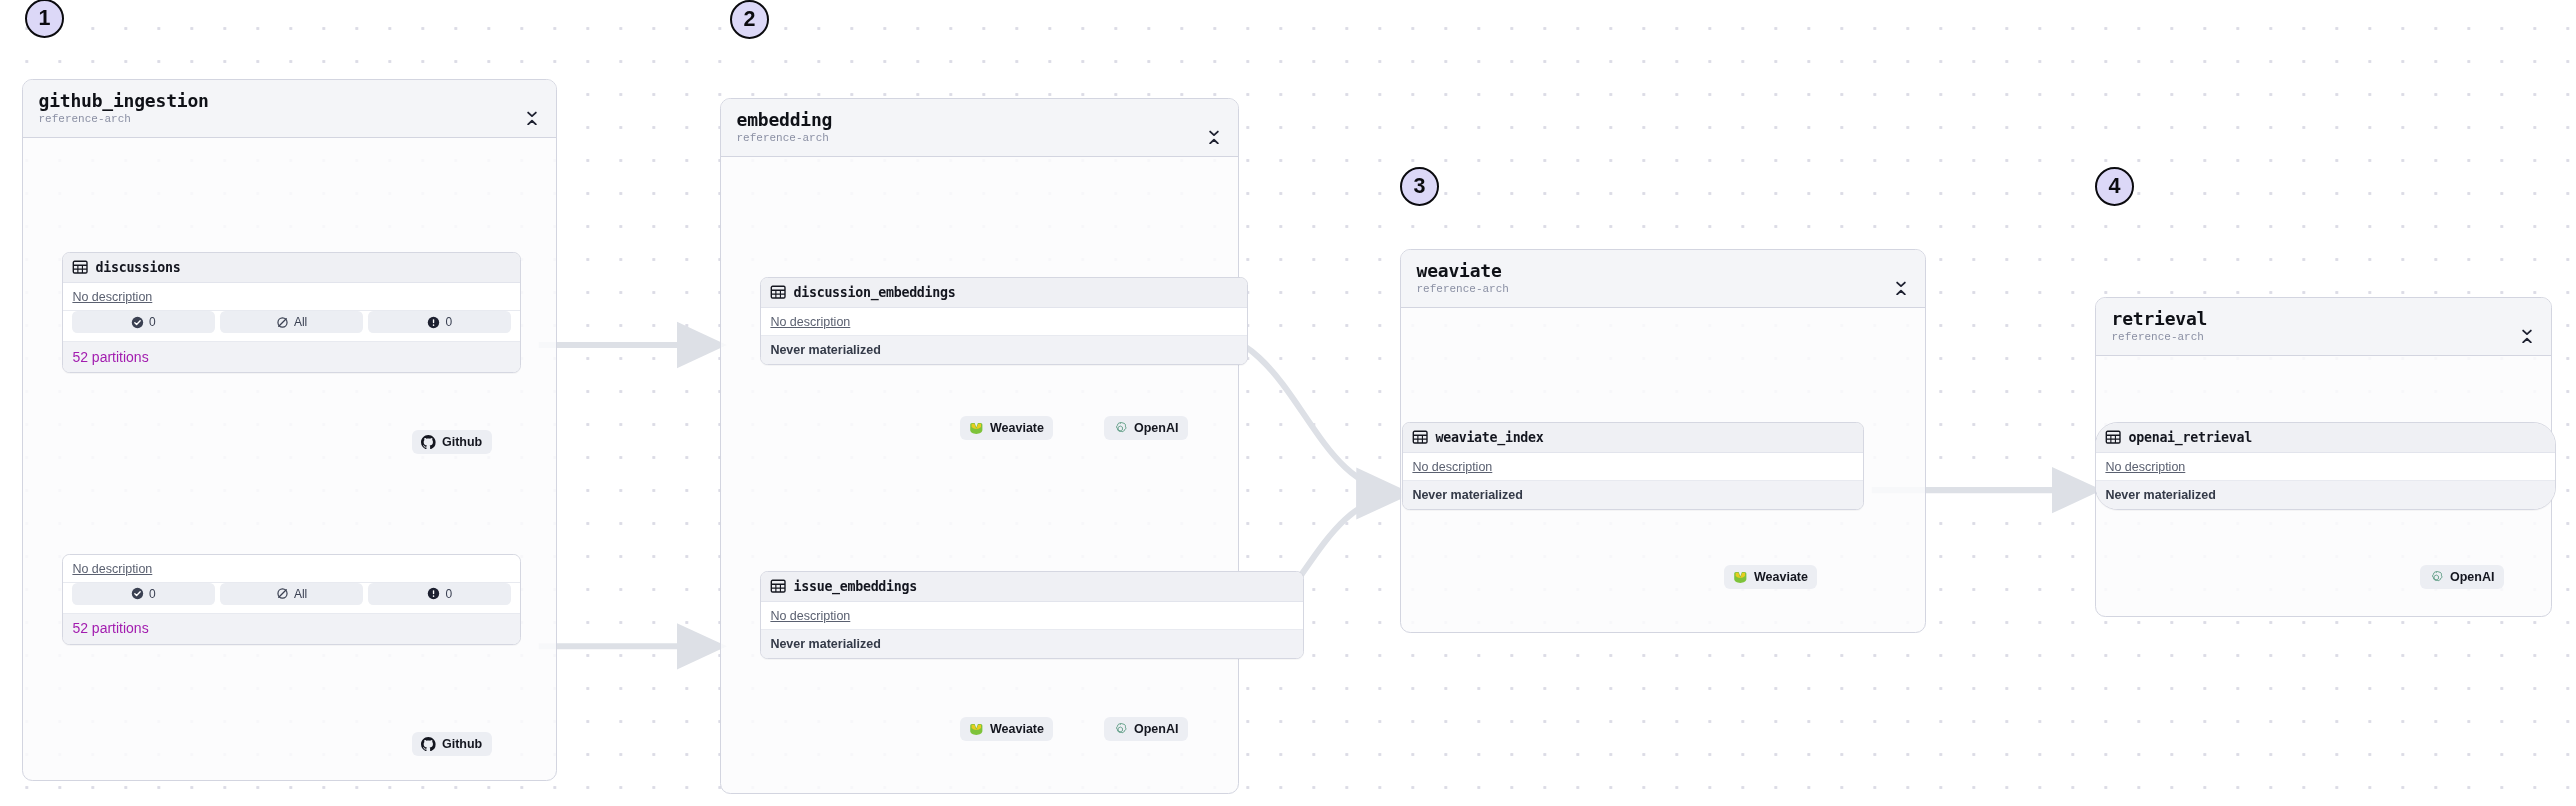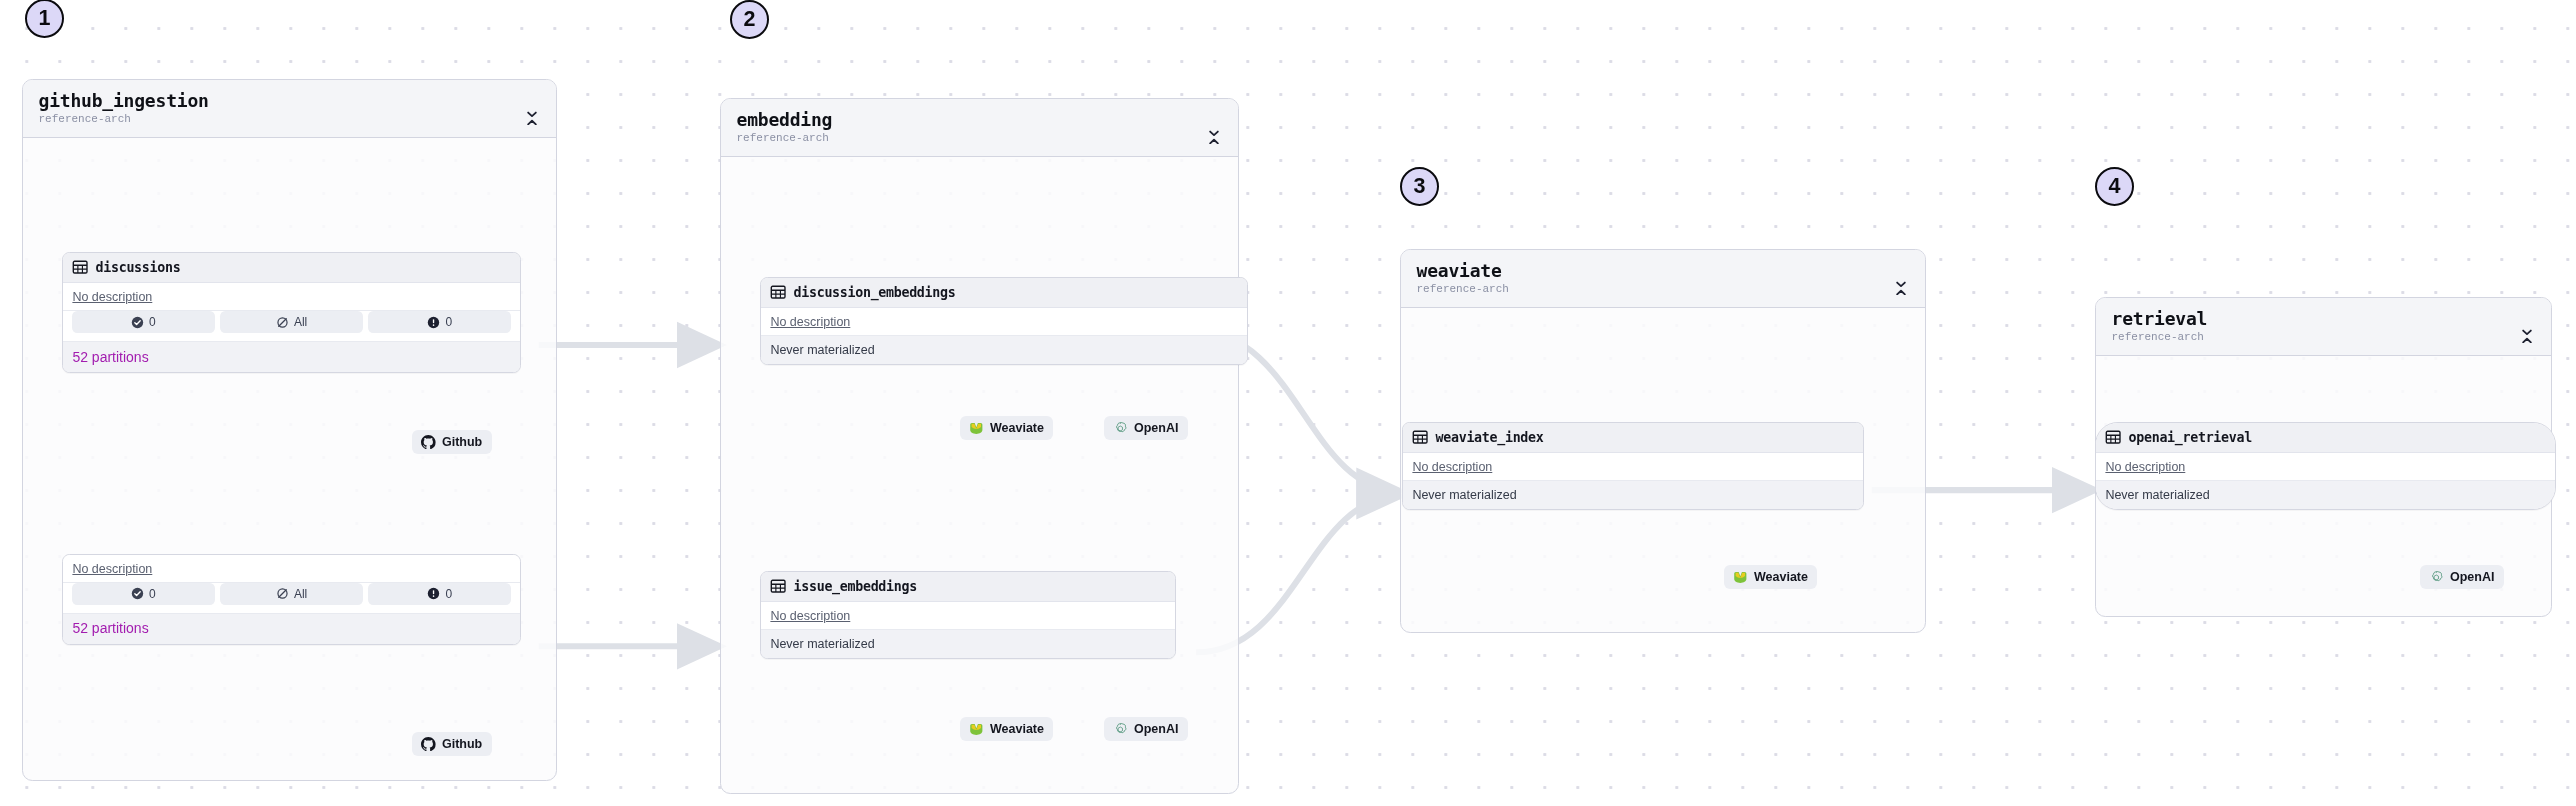--- a/index.html
+++ b/index.html
@@ -146,20 +146,21 @@
     background: #ffffff;
     border-bottom: 0.9px solid #e8eaf0;
     text-decoration: underline;
   }
 
   .asset-status {
     padding: 6.9px 9.4px 6.9px 9.4px;
     font-size: 12.5px;
     color: #343a48;
     background: #f1f2f6;
+    font-weight: bold;
   }
 
   .asset-partitions {
     padding: 6.9px 9.4px 7.7px 9.4px;
     font-size: 14px;
     color: #a21caf;
     background: #f1f2f6;
     border-top: 0.9px solid #e8eaf0;
   }
 
@@ -377,21 +378,21 @@
 </div>
 
 <div class="tag" style="left:1104px; top:416px;">
   <svg width="14.6" height="14.6" viewBox="0 0 24 24">
     <path fill="none" stroke="#3f8b6d" stroke-width="1.35" d="M12.02 3.1c1.42-.83 3.2-.6 4.35.46.9-.1 1.86.12 2.64.68 1.38.98 1.84 2.77 1.2 4.26.62.67.98 1.56.98 2.5 0 1.64-1.08 3.06-2.6 3.52-.1.9-.58 1.76-1.38 2.33-1.34.95-3.13.78-4.28-.3-.85.44-1.87.5-2.8.17-1.55-.56-2.5-2.08-2.36-3.66-.8-.47-1.42-1.23-1.7-2.17-.48-1.6.2-3.27 1.58-4.1-.03-.92.28-1.85.94-2.56 1.1-1.2 2.86-1.45 4.23-.73z"></path>
     <path fill="none" stroke="#3f8b6d" stroke-width="1.2" d="M12 8.2 L15.6 10.3 L15.6 14.4 L12 16.5 L8.4 14.4 L8.4 10.3 Z"></path>
   </svg>
   <span>OpenAI</span>
 </div>
 
-<div class="asset" style="left:760px; top:571px; width:416px;">
+<div class="asset" style="left:760px; top:571px; width:544px;">
   <div class="asset-header">
     <svg class="table-icon" width="16.3" height="16.3" viewBox="0 0 20 20">
       <rect x="1.6" y="2.8" width="16.8" height="14.4" rx="1.6" stroke="#14161f" stroke-width="1.7" fill="none"></rect>
       <line x1="1.6" y1="7.6" x2="18.4" y2="7.6" stroke="#14161f" stroke-width="1.7"></line>
       <line x1="1.6" y1="12.4" x2="18.4" y2="12.4" stroke="#14161f" stroke-width="1.4"></line>
       <line x1="7.2" y1="7.6" x2="7.2" y2="17.2" stroke="#14161f" stroke-width="1.4"></line>
       <line x1="12.8" y1="7.6" x2="12.8" y2="17.2" stroke="#14161f" stroke-width="1.4"></line>
     </svg>
     <span class="asset-name">issue_embeddings</span>
   </div>

